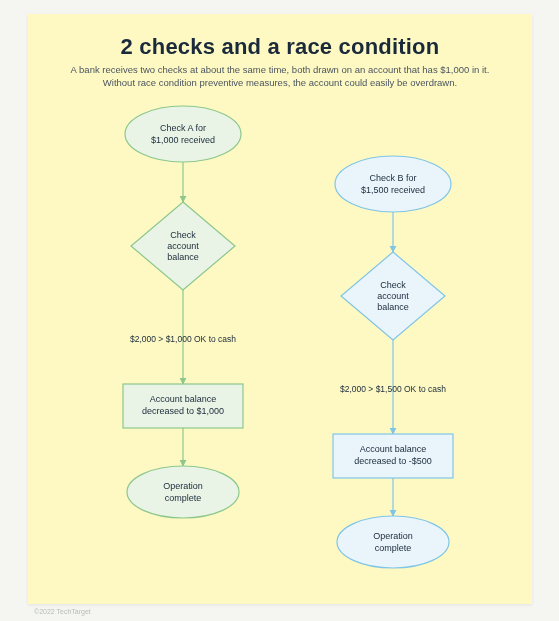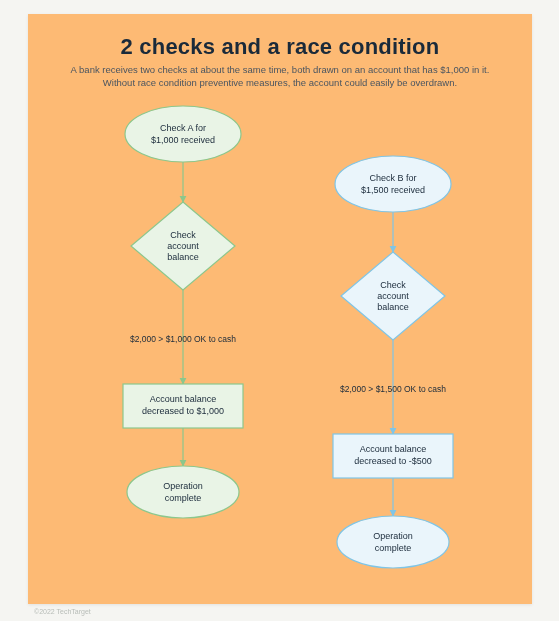--- a/index.html
+++ b/index.html
@@ -10,21 +10,21 @@
     font-family: Arial, Helvetica, sans-serif;
     position: relative;
     overflow: hidden;
   }
   .card {
     position: absolute;
     left: 28px;
     top: 14px;
     width: 504px;
     height: 590px;
-    background: #fdba74;
+    background: #fef9c3;
     box-shadow: 0 1px 3px rgba(0,0,0,0.08);
   }
   .title {
     position: absolute;
     top: 20px;
     left: 0; right: 0;
     text-align: center;
     font-size: 22px;
     font-weight: 700;
     color: #1a2a3a;

